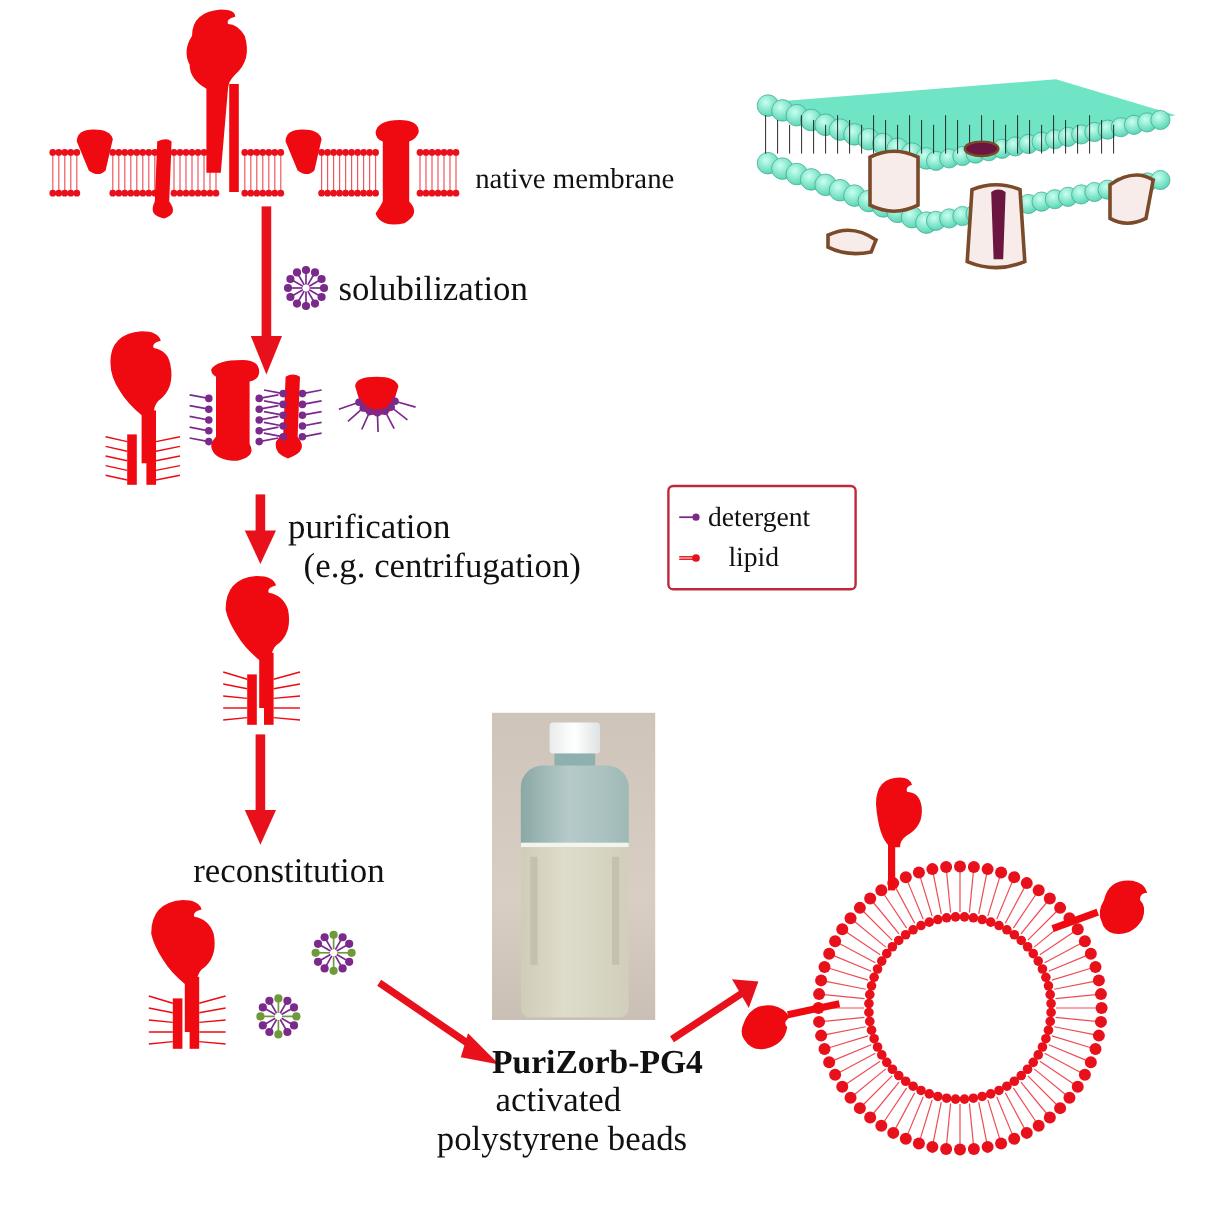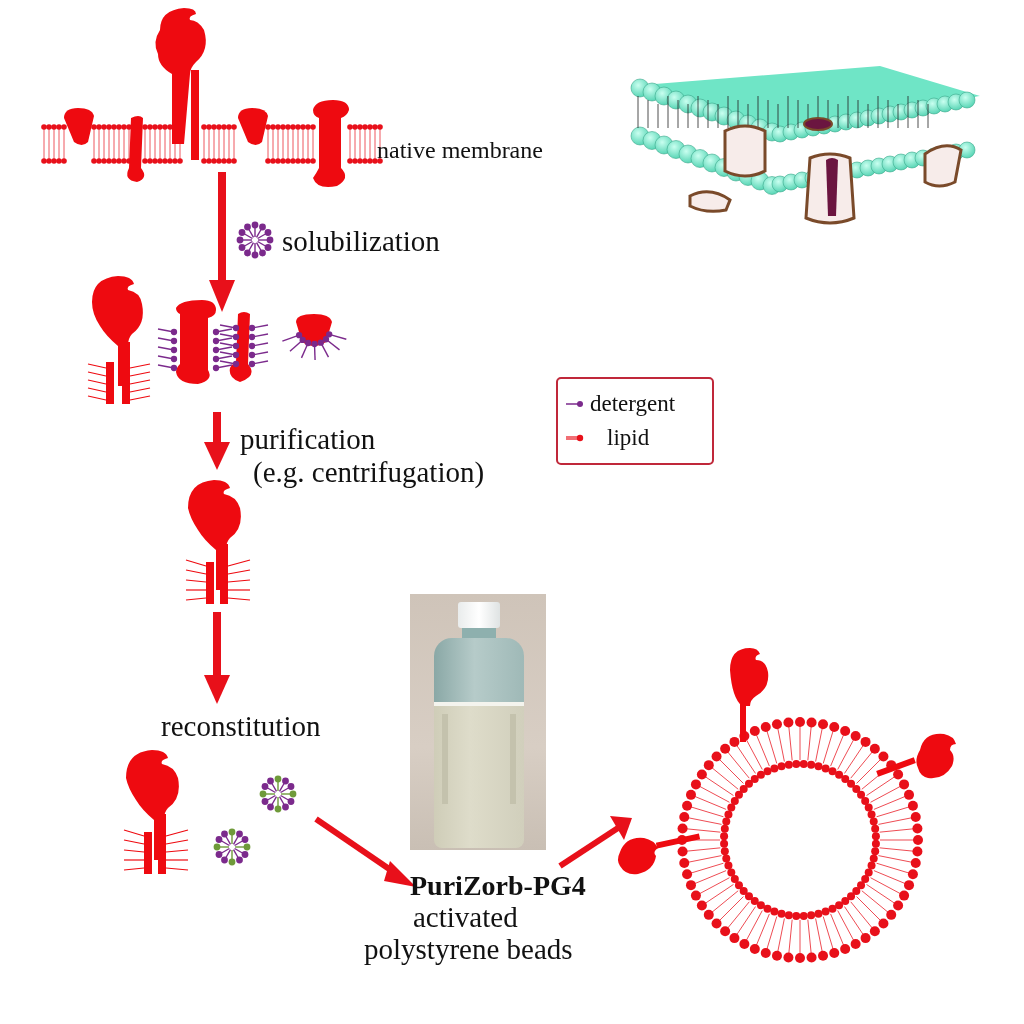--- a/index.html
+++ b/index.html
@@ -1,20 +1,20 @@
 <!DOCTYPE html>
 <html><head>
 <meta charset="utf-8">
 <style>
   html, body { margin:0; padding:0; background:#ffffff; }
   body { width:1024px; height:1024px; position:relative; overflow:hidden; font-family:"Liberation Serif", "DejaVu Serif", serif; }
   .abs { position:absolute; }
   .label { position:absolute; color:#111; font-size:29px; white-space:nowrap; line-height:1; }
   .bold { font-weight:bold; }
-  .legend { position:absolute; left:556px; top:377px; width:154px; height:84px; border:2px solid #c0283a; border-radius:5px; background:#fff; }
+  .legend { position:absolute; left:556px; top:404px; width:154px; height:84px; border:2px solid #c0283a; border-radius:5px; background:#fff; }
   .legend-row { position:absolute; left:8px; display:flex; align-items:center; font-size:23px; color:#111; }
   .legend-row svg { margin-right:6px; }
   svg { position:absolute; overflow:visible; }
 </style>
 </head>
 <body>
 
 <svg width="400" height="200" style="left:0;top:0;" viewBox="0 0 400 200">
   <g id="mem-top">
       <line x1="44" y1="128" x2="44" y2="160" stroke="#e8101a" stroke-width="1" opacity="0.7"></line>
@@ -272,21 +272,21 @@
     </g>
 
   <path d="M95,55 q20,-10 40,0 l0,40 q-20,10 -40,0 z" fill="#f7ecea" stroke="#7a4a2a" stroke-width="3"></path>
   <path d="M180,82 q20,-8 40,0 l4,60 q-24,10 -48,0 z" fill="#f7ecea" stroke="#7a4a2a" stroke-width="3"></path>
   <path d="M196,84 q6,-4 12,0 l-2,56 l-8,0 z" fill="#6b1540"></path>
   <ellipse cx="188" cy="48" rx="14" ry="6" fill="#6b1540" stroke="#7a4a2a" stroke-width="2"></ellipse>
   <path d="M295,78 q20,-14 36,-4 l-6,32 q-16,8 -30,0 z" fill="#f7ecea" stroke="#7a4a2a" stroke-width="3"></path>
   <path d="M60,120 q20,-10 40,4 l-4,10 q-20,4 -36,-4 z" fill="#f7ecea" stroke="#7a4a2a" stroke-width="3"></path>
 </svg>
 
-<span class="label" style="left:377px;top:138px;font-size:24px;">native membrane</span>
+<span class="label" style="left:396px;top:138px;font-size:24px;">native membrane</span>
 
 <svg width="30" height="145" style="left:207px;top:172px;" viewBox="0 0 30 145">
   <rect x="11" y="0" width="8" height="110" fill="#e8101a"></rect>
   <polygon points="2,108 28,108 15,140" fill="#e8101a"></polygon>
 </svg>
 <svg width="30" height="60" style="left:202px;top:412px;" viewBox="0 0 30 60">
   <rect x="11" y="0" width="8" height="32" fill="#e8101a"></rect>
   <polygon points="2,30 28,30 15,58" fill="#e8101a"></polygon>
 </svg>
 <svg width="30" height="95" style="left:202px;top:612px;" viewBox="0 0 30 95">

